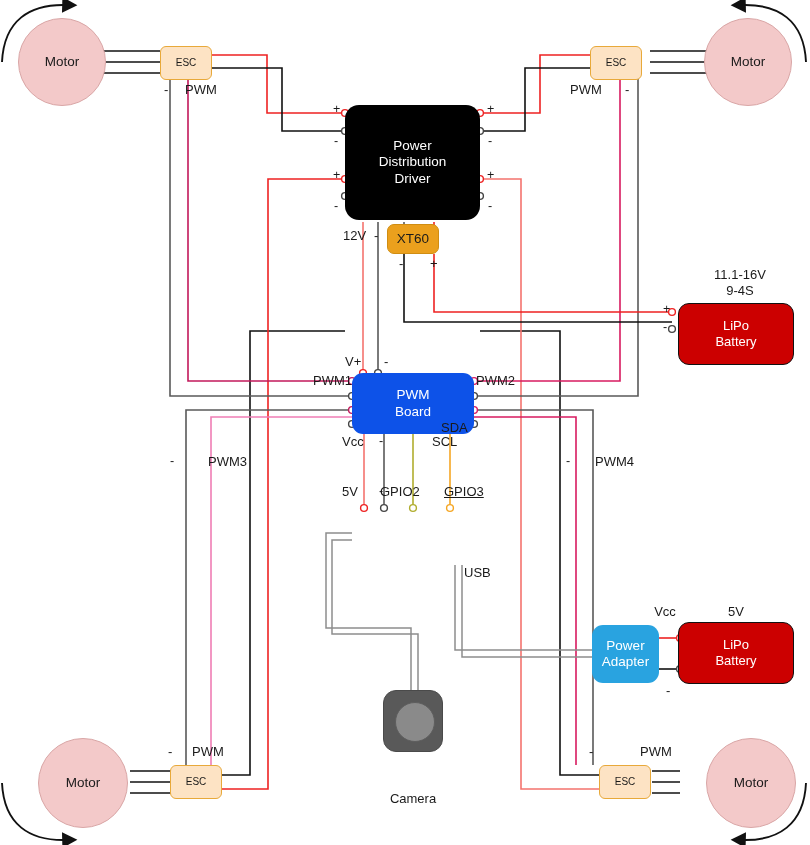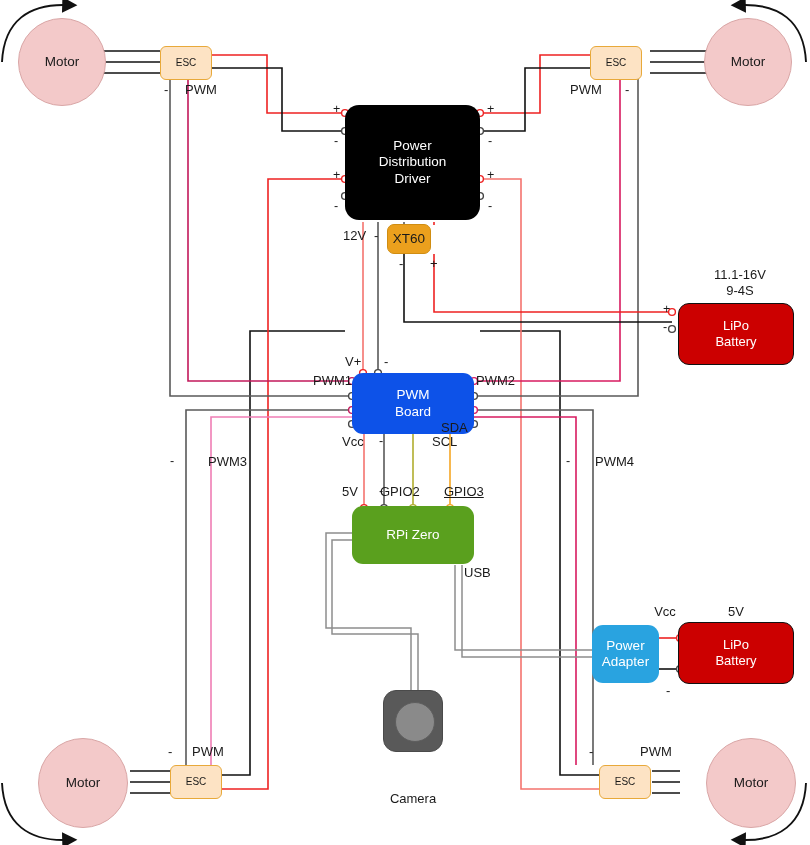--- a/index.html
+++ b/index.html
@@ -195,32 +195,29 @@
   <div class="node esc" style="left:599px;top:765px;width:52px;height:34px;">
     <span>ESC</span>
   </div>
 
   <div class="node pdb" style="left:345px;top:105px;width:135px;height:115px;flex-direction:column;">
     <span>Power</span>
     <span>Distribution</span>
     <span>Driver</span>
   </div>
 
-  <div class="node xt60" style="left:387px;top:224px;width:44px;height:30px;">
+  <div class="node xt60" style="left:387px;top:224px;width:52px;height:30px;">
     <span>XT60</span>
   </div>
 
   <div class="node pwmdrv" style="left:352px;top:373px;width:122px;height:61px;flex-direction:column;">
     <span>PWM</span>
     <span>Board</span>
   </div>
 
-  <div class="node rpi" style="left:352px;top:506px;width:122px;height:58px;">
-    <span>RPi Zero</span>
-  </div>
 
   <div class="node lipo" style="left:678px;top:303px;width:116px;height:62px;flex-direction:column;">
     <span>LiPo</span>
     <span>Battery</span>
   </div>
 
   <div class="node adapter" style="left:592px;top:625px;width:67px;height:58px;flex-direction:column;">
     <span>Power</span>
     <span>Adapter</span>
   </div>

